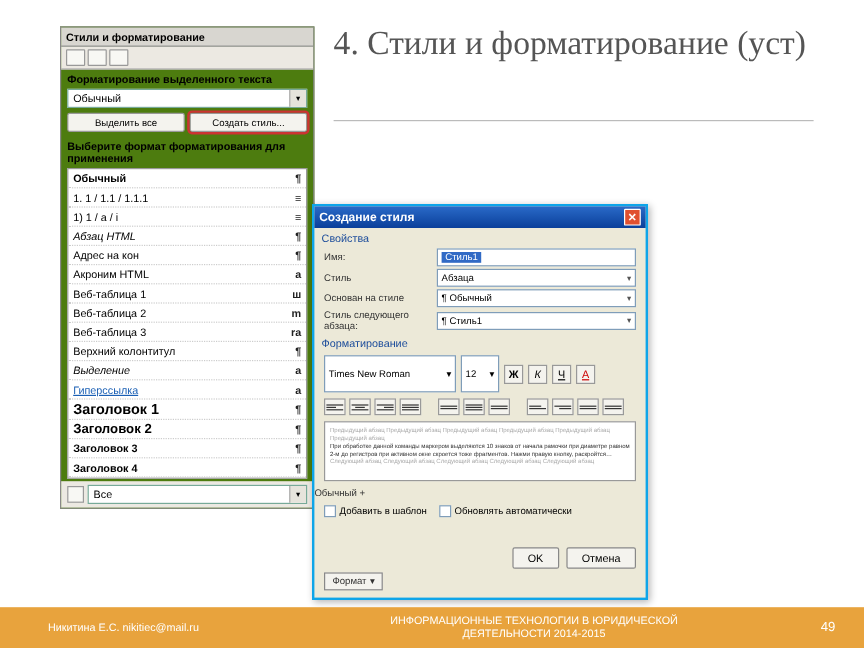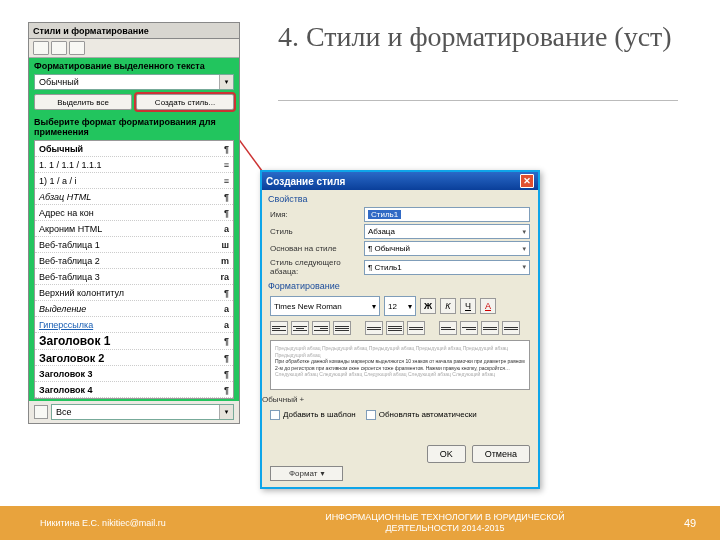--- a/index.html
+++ b/index.html
@@ -2,21 +2,21 @@
 <html><head>
 <meta charset="utf-8">
 <style>
   * { box-sizing: border-box; margin: 0; padding: 0; }
   body { width: 720px; height: 540px; font-family: Arial, sans-serif; background: #fff; position: relative; overflow: hidden; }
   
   .slide-title { position: absolute; left: 278px; top: 20px; font-size: 28px; color: #555; font-family: Liberation Serif, serif; line-height: 1.2; }
   .slide-title-underline { position: absolute; left: 278px; top: 100px; width: 400px; height: 1px; background: #bbb; }
   
   
-  .styles-panel { position: absolute; left: 28px; top: 22px; width: 212px; background: #22c55e; border: 1px solid #888; font-size: 10px; }
+  .styles-panel { position: absolute; left: 50px; top: 22px; width: 212px; background: #4d7c0f; border: 1px solid #888; font-size: 10px; }
   .styles-titlebar { background: #d8d6d0; padding: 1px 4px; display: flex; align-items: center; gap: 3px; border-bottom: 1px solid #888; height: 16px; }
   .styles-titlebar .title-text { font-weight: bold; font-size: 9px; }
   .panel-toolbar { padding: 2px 4px; display: flex; gap: 2px; background: #ece9e2; border-bottom: 1px solid #aaa; }
   .tb-icon { width: 16px; height: 14px; background: #f8f8f4; border: 1px solid #999; border-radius: 1px; }
   .section-label { font-weight: bold; font-size: 9px; padding: 3px 5px 1px; }
   .combo { margin: 2px 5px; height: 16px; background: #fff; border: 1px solid #7a9; display: flex; align-items: center; padding: 0 4px; font-size: 9px; position: relative; }
   .combo .arrow { position: absolute; right: 0; top: 0; width: 14px; height: 100%; background: #e6e4dc; border-left: 1px solid #aaa; display: flex; align-items: center; justify-content: center; font-size: 7px; }
   .row-btns { display: flex; gap: 4px; padding: 2px 5px 4px; }
   .btn-sm { flex: 1; height: 16px; font-size: 8px; background: #f4f3ee; border: 1px solid #999; border-radius: 2px; display: flex; align-items: center; justify-content: center; }
   .btn-highlight { outline: 2px solid #c33; }
@@ -37,21 +37,21 @@
   .dlg-titlebar { background: linear-gradient(#2a6ac8, #0a3f9a); color: #fff; padding: 2px 4px; font-weight: bold; font-size: 10px; display: flex; justify-content: space-between; align-items: center; height: 18px; }
   .close-x { width: 14px; height: 14px; background: #e05030; color: #fff; font-size: 9px; display: flex; align-items: center; justify-content: center; border: 1px solid #fff; border-radius: 1px; }
   .grp-label { color: #1a4b9a; font-size: 9px; padding: 4px 6px 2px; }
   .field-row { display: flex; align-items: center; padding: 1px 8px; gap: 4px; }
   .field-row .flabel { width: 90px; font-size: 8px; color: #333; }
   .field-row .fcombo { flex: 1; height: 15px; background: #fff; border: 1px solid #7f9db9; font-size: 8px; padding: 0 3px; display: flex; align-items: center; justify-content: space-between; }
   .fcombo .ar { font-size: 7px; color: #555; }
   .selected-blue { background: #316ac5; color: #fff; padding: 0 3px; }
   
   .fmt-toolbar { padding: 3px 8px; display: flex; gap: 4px; align-items: center; flex-wrap: wrap; }
-  .fmt-combo { height: 20px; background: #fff; border: 1px solid #7f9db9; font-size: 8px; padding: 0 3px; display: flex; align-items: center; justify-content: space-between; }
+  .fmt-combo { height: 31px; background: #fff; border: 1px solid #7f9db9; font-size: 8px; padding: 0 3px; display: flex; align-items: center; justify-content: space-between; }
   .fmt-btn { width: 16px; height: 16px; background: #f4f3ee; border: 1px solid #999; font-size: 9px; display: flex; align-items: center; justify-content: center; }
   .fmt-btn.bold { font-weight: bold; }
   .fmt-btn.ital { font-style: italic; }
   .fmt-btn.und { text-decoration: underline; }
   .fmt-btn.red { color: #c00; text-decoration: underline; }
   
   .align-row { padding: 2px 8px; display: flex; gap: 3px; }
   .align-btn { width: 18px; height: 14px; border: 1px solid #999; background: #f4f3ee; display: flex; flex-direction: column; justify-content: center; padding: 1px; gap: 1px; }
   .align-btn span { height: 1px; background: #333; display: block; }
   
@@ -59,21 +59,21 @@
   .preview-box .dark { color: #333; }
   
   .desc-box { margin: 2px 0; font-size: 8px; color: #333; padding: 2px 0; }
   
   .check-row { padding: 2px 8px; display: flex; gap: 10px; font-size: 8px; align-items: center; }
   .check-row label { display: flex; gap: 3px; }
   .chk { width: 10px; height: 10px; border: 1px solid #7f9db9; background: #fff; }
   
   .dlg-buttons { padding: 4px 8px 6px; display: flex; justify-content: flex-end; gap: 6px; align-items: center; }
   .dlg-btn { height: 18px; padding: 0 12px; font-size: 9px; background: #f4f3ee; border: 1px solid #888; border-radius: 2px; display: flex; align-items: center; }
-  .fmt-drop { font-size: 8px; color: #333; padding: 2px 18px; border: 1px solid #888; background: #f4f3ee; display: flex; align-items: center; gap: 3px; margin-top: 40px; }
+  .fmt-drop { font-size: 8px; color: #333; padding: 2px 6px; border: 1px solid #888; background: #f4f3ee; display: flex; align-items: center; gap: 3px; margin-top: 40px; }
   
   
   .callout { position: absolute; left: 210px; top: 100px; width: 60px; height: 80px; pointer-events: none; }
   
   
   .footer { position: absolute; left: 0; bottom: 0; width: 720px; height: 34px; background: #e8a33d; display: flex; align-items: center; color: #fff; font-size: 10px; }
   .footer .author { padding-left: 40px; width: 230px; color: #fff; font-size: 9px; }
   .footer .course { flex: 1; text-align: center; font-size: 9px; line-height: 1.2; }
   .footer .pnum { width: 60px; text-align: center; font-size: 11px; }
 </style>

